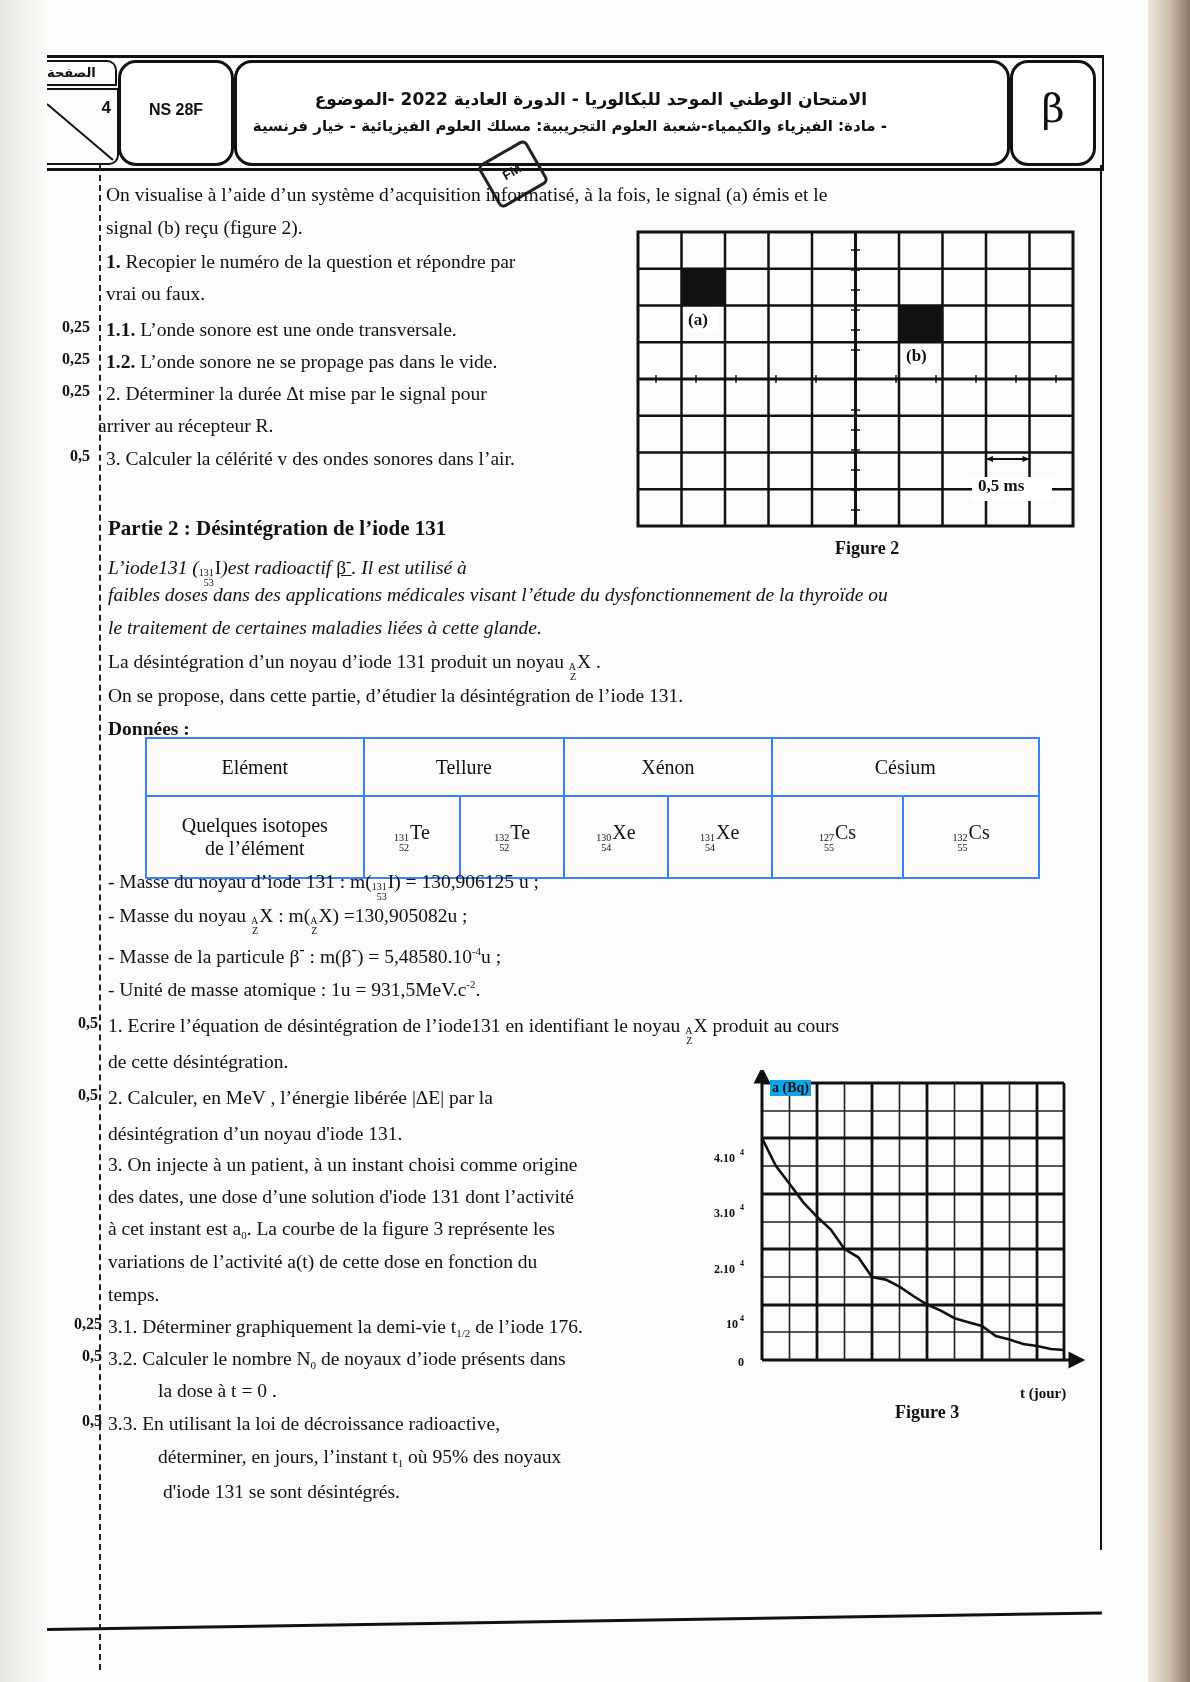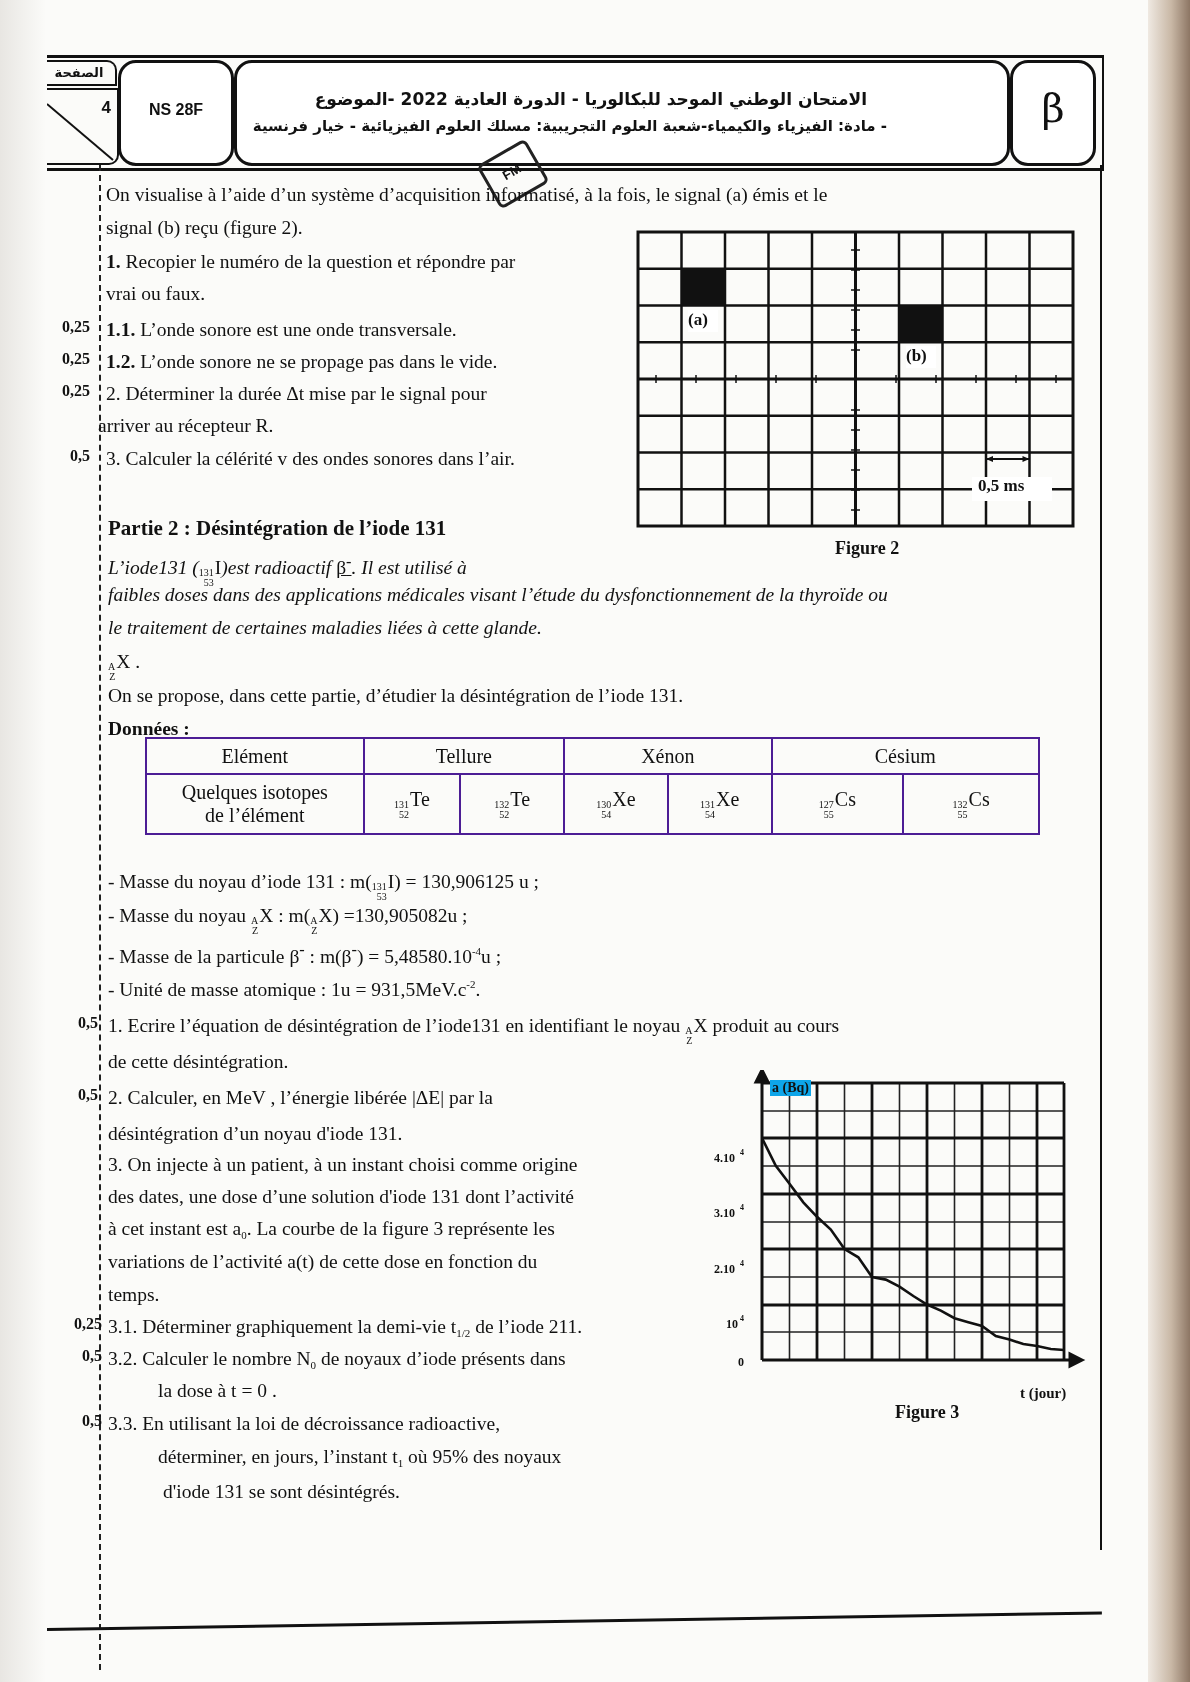--- a/index.html
+++ b/index.html
@@ -17,21 +17,21 @@
     position:absolute; left:0; top:0; width:46px; height:1682px;
     background:linear-gradient(to right,#e8e6e2,#fbfbf9);
   }
   .abs { position:absolute; }
 
   
   .hdr-frame { position:absolute; left:47px; top:55px; width:1055px; height:110px;
     border-top:3px solid #111; border-bottom:3px solid #111; border-right:2px solid #111; }
   .hbox { position:absolute; border:3px solid #111; border-radius:18px; background:#fff; }
   .page-label-box { left:47px; top:60px; width:70px; height:26px; border:2px solid #111; border-left:none;
-    border-radius:0 10px 0 0; font-family:"DejaVu Sans",sans-serif; font-size:13px; font-weight:bold; text-align:center; padding-right:4px; box-sizing:border-box; line-height:22px; position:absolute; }
+    border-radius:0 10px 0 0; font-family:"DejaVu Sans",sans-serif; font-size:13px; font-weight:bold; text-align:left; padding-right:4px; box-sizing:border-box; line-height:22px; position:absolute; }
   .page-num-box { left:47px; top:88px; width:70px; height:73px; border:2px solid #111; border-left:none;
     border-radius:0 0 10px 0; position:absolute; overflow:hidden; }
   .page-num { position:absolute; right:6px; top:8px; font-family:"Liberation Sans",sans-serif; font-weight:bold; font-size:17px; }
   .code-text { font-family:"Liberation Sans",sans-serif; font-weight:bold; font-size:16px; }
   .ar-line1 { font-family:"DejaVu Sans",sans-serif; font-weight:bold; font-size:17px; direction:rtl; white-space:nowrap; }
   .ar-line2 { font-family:"DejaVu Sans",sans-serif; font-weight:bold; font-size:15px; direction:rtl; white-space:nowrap; }
   .stamp { position:absolute; left:248px; top:86px; width:50px; height:44px; border:3px solid #222; transform:rotate(-30deg);
     border-radius:6px; font-family:"Liberation Sans",sans-serif; font-weight:bold; font-size:13px; text-align:center; line-height:40px; }
 
   
@@ -41,21 +41,21 @@
 
   .t { position:absolute; font-size:19.5px; white-space:nowrap; line-height:24px; }
   .pts { position:absolute; font-weight:bold; font-size:16px; text-align:right; width:50px; }
   b { font-weight:bold; }
   .nuc { display:inline-flex; flex-direction:column; font-size:10px; line-height:10px; vertical-align:-2px; text-align:right; margin-right:1px; }
   .sub { font-size:11px; vertical-align:-4px; }
   .sup { font-size:11px; vertical-align:8px; }
 
   
   table.data { position:absolute; left:145px; top:737px; width:895px; border-collapse:collapse; font-size:20px; }
-  table.data td { border:2px solid #4c1d95; text-align:center; height:34px; padding:0; }
+  table.data td { border:2px solid #3b82f6; text-align:center; height:34px; padding:11px; }
   table.data tr.iso td { height:58px; }
 
   .fig-cap { position:absolute; font-family:"Liberation Serif",serif; font-weight:bold; font-size:18px; }
   svg text { font-family:"Liberation Serif", serif; }
 </style>
 </head>
 <body>
 
 <div class="shadow-left"></div>
 <div class="shadow-right"></div>
@@ -182,21 +182,21 @@
 
   <div class="t" style="left:108px;top:549px;font-style:italic;">
     <span>L’iode131 (</span><span class="nuc" style="font-style:normal">
         <span>131</span>
         <span>53</span>
       </span><span style="font-style:normal">I</span><span>)est radioactif </span><span style="font-style:normal;text-decoration:underline;"><span>β</span><sup>-</sup></span><span>. Il est utilisé à</span>
   </div>
   <div class="t" style="left:108px;top:583px;font-style:italic;">faibles doses dans des applications médicales visant l’étude du dysfonctionnement de la thyroïde ou</div>
   <div class="t" style="left:108px;top:616px;font-style:italic;">le traitement de certaines maladies liées à cette glande.</div>
 
-  <div class="t" style="left:108px;top:650px;"><span class="nuc">
+  <div class="t" style="left:108px;top:650px;"><span>La désintégration d’un noyau d’iode 131 produit un noyau </span><span class="nuc">
         <span>A</span>
         <span>Z</span>
       </span><span>X</span> .</div>
 
   <div class="t" style="left:108px;top:684px;">On se propose, dans cette partie, d’étudier la désintégration de l’iode 131.</div>
   <div class="t" style="left:108px;top:717px;font-weight:bold;">Données :</div>
 </div>
 
 <table class="data">
   <colgroup>
@@ -276,21 +276,21 @@
   <div class="t" style="left:108px;top:1086px;">2. Calculer, en MeV , l’énergie libérée |ΔE| par la</div>
   <div class="t" style="left:108px;top:1122px;">désintégration d’un noyau d'iode 131.</div>
 
   <div class="t" style="left:108px;top:1153px;">3. On injecte à un patient, à un instant choisi comme origine</div>
   <div class="t" style="left:108px;top:1185px;">des dates, une dose d’une solution d'iode 131 dont l’activité</div>
   <div class="t" style="left:108px;top:1217px;"><span>à cet instant est a</span><sub class="sub">0</sub><span>. La courbe de la figure 3 représente les</span></div>
   <div class="t" style="left:108px;top:1250px;">variations de l’activité a(t) de cette dose en fonction du</div>
   <div class="t" style="left:108px;top:1283px;">temps.</div>
 
   <div class="pts" style="left:52px;top:1315px;">0,25</div>
-  <div class="t" style="left:108px;top:1315px;"><span>3.1. Déterminer graphiquement la demi-vie t</span><sub class="sub">1/2</sub><span> de l’iode 211.</span></div>
+  <div class="t" style="left:108px;top:1315px;"><span>3.1. Déterminer graphiquement la demi-vie t</span><sub class="sub">1/2</sub><span> de l’iode 176.</span></div>
 
   <div class="pts" style="left:52px;top:1347px;">0,5</div>
   <div class="t" style="left:108px;top:1347px;"><span>3.2. Calculer le nombre N</span><sub class="sub">0</sub><span> de noyaux d’iode présents dans</span></div>
   <div class="t" style="left:158px;top:1379px;">la dose à  t = 0 .</div>
 
   <div class="pts" style="left:52px;top:1412px;">0,5</div>
   <div class="t" style="left:108px;top:1412px;">3.3. En utilisant la loi de décroissance radioactive,</div>
   <div class="t" style="left:158px;top:1445px;"><span>déterminer, en jours, l’instant t</span><sub class="sub">1</sub><span> où 95% des noyaux</span></div>
   <div class="t" style="left:163px;top:1480px;">d'iode 131 se sont désintégrés.</div>
 </div>

